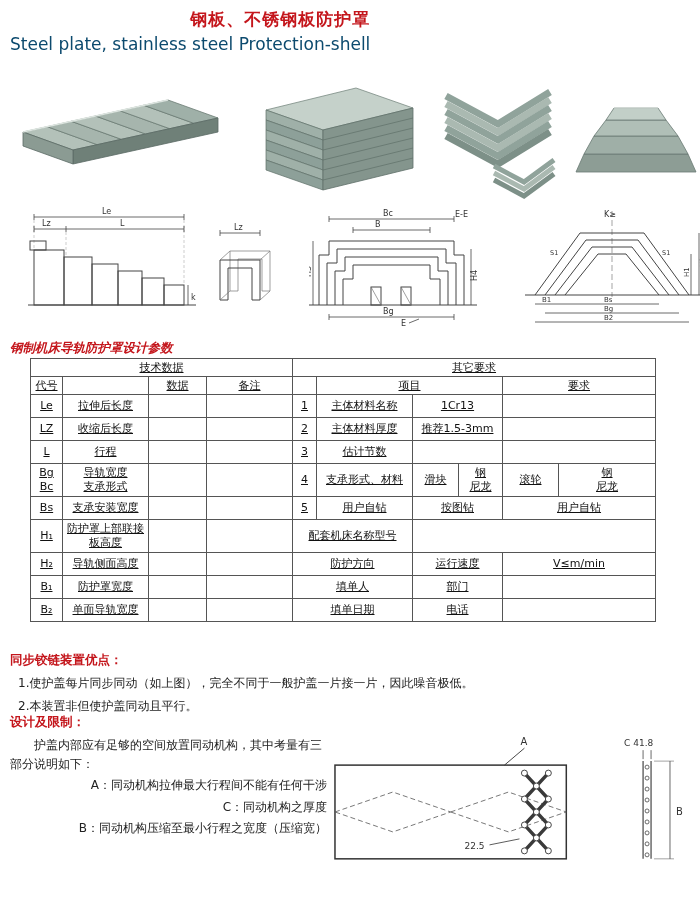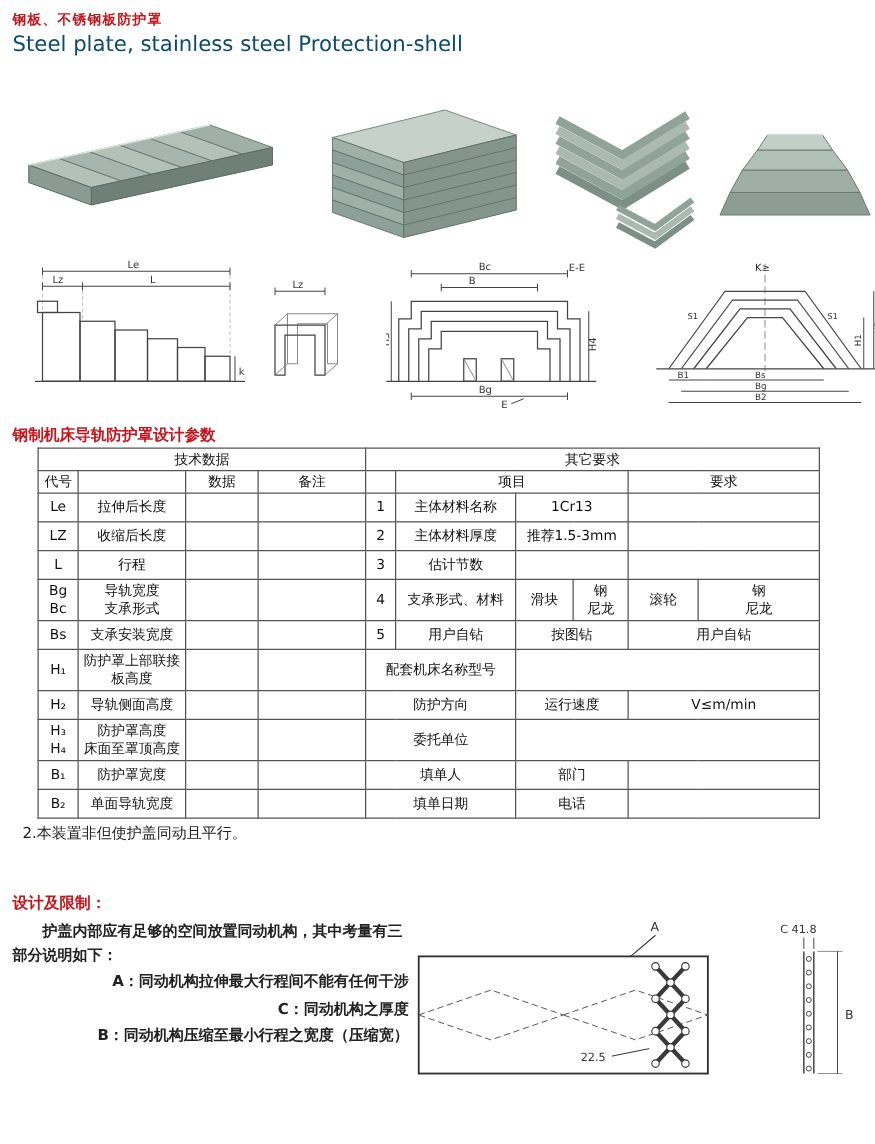--- a/index.html
+++ b/index.html
@@ -1,31 +1,31 @@
 <!DOCTYPE html>
 <html><head>
 <meta charset="utf-8">
 <style>
   html,body{margin:0;padding:0;background:#fff;}
   body{font-family:"DejaVu Sans",sans-serif;color:#222;}
   .page{position:relative;width:700px;height:915px;background:#fff;overflow:hidden;}
   .abs{position:absolute;}
-  .title{font-size:11px;font-weight:bold;color:#c4161c;margin:0;letter-spacing:1px;}
+  .title{font-size:17px;font-weight:bold;color:#c4161c;margin:0;letter-spacing:1px;text-align:right;}
   .subtitle{font-size:17px;color:#0c4a6e;margin-top:3px;}
   .photo-row{display:flex;gap:8px;align-items:flex-start;}
   .red-h{color:#c4161c;font-weight:bold;font-size:12.5px;}
-  table.spec{border-collapse:collapse;width:625px;table-layout:fixed;font-size:11px;color:#111;}
+  table.spec{border-collapse:collapse;width:625px;table-layout:fixed;font-size:11px;color:#111;text-decoration:underline;}
   table.spec td{border:1px solid #555;text-align:center;vertical-align:middle;padding:1px 2px;line-height:1.25;height:20px;overflow:hidden;}
   table.spec tr.hd td{height:15px;}
   table.spec tr.tall td{height:30px;}
   .pre{white-space:pre-line;}
   .adv p{font-size:12px;margin:6px 0 0 8px;color:#222;}
   .design-row{display:flex;margin-top:2px;}
   .design-text{width:318px;font-size:12px;line-height:1.55;color:#222;}
-  .design-text p{margin:3px 0;font-weight:bold;}
+  .design-text p{margin:3px 0;}
   .intro{text-indent:2em;}
   .pt{padding-left:2.2em;text-align:right;}
   svg text{font-size:8px;fill:#333;font-family:"DejaVu Sans",sans-serif;}
   .dim{stroke:#444;stroke-width:0.8;}
   .ext{stroke:#999;stroke-width:0.5;stroke-dasharray:3,2;}
   .ln{stroke:#444;stroke-width:1;fill:none;}
   .ln2{stroke:#777;stroke-width:0.7;fill:none;}
 </style>
 </head>
 <body>
@@ -169,21 +169,21 @@
         <text x="22" y="97" style="font-size:7px">B1</text>
       <line class="dim" x1="45" y1="99" x2="139" y2="99"></line>
         <text x="84" y="97" style="font-size:7px">Bs</text>
       <line class="dim" x1="25" y1="108" x2="159" y2="108"></line>
         <text x="84" y="106" style="font-size:7px">Bg</text>
       <line class="dim" x1="15" y1="117" x2="169" y2="117"></line>
         <text x="84" y="115" style="font-size:7px">B2</text>
     </svg>
   </div>
 
-  <div class="abs red-h" style="top:340px;left:10px;">钢制机床导轨防护罩设计参数</div>
+  <div class="abs red-h" style="top:340px;left:10px;font-style:italic;">钢制机床导轨防护罩设计参数</div>
   <div class="abs" style="top:358px;left:30px;">
     <table class="spec">
       <colgroup>
         <col style="width:32px">
           <col style="width:86px">
           <col style="width:58px">
           <col style="width:86px">
         <col style="width:24px">
           <col style="width:96px">
           <col style="width:46px">
@@ -272,30 +272,20 @@
       </tr>
       <tr>
         <td>H₂</td>
         <td>导轨侧面高度</td>
         <td></td>
             <td></td>
         <td colspan="2">防护方向</td>
         <td colspan="2">运行速度</td>
         <td colspan="2">V≤m/min</td>
       </tr>
-      <tr class="tall">
-        <td class="pre">H₃
-H₄</td>
-        <td class="pre">防护罩高度
-床面至罩顶高度</td>
-        <td></td>
-            <td></td>
-        <td colspan="2">委托单位</td>
-        <td colspan="4"></td>
-      </tr>
       <tr>
         <td>B₁</td>
         <td>防护罩宽度</td>
         <td></td>
             <td></td>
         <td colspan="2">填单人</td>
         <td colspan="2">部门</td>
         <td colspan="2"></td>
       </tr>
       <tr>
@@ -305,20 +295,22 @@
             <td></td>
         <td colspan="2">填单日期</td>
         <td colspan="2">电话</td>
         <td colspan="2"></td>
       </tr>
     </tbody>
       </table>
   </div>
 
   <div class="abs adv" style="top:652px;left:10px;width:680px;">
+    <div class="red-h">同步铰链装置优点：</div>
+    <p>1.使护盖每片同步同动（如上图），完全不同于一般护盖一片接一片，因此噪音极低。</p>
     <p>2.本装置非但使护盖同动且平行。</p>
   </div>
 
   <div class="abs" style="top:714px;left:10px;width:686px;">
     <div class="red-h">设计及限制：</div>
     <div class="design-row">
       <div class="design-text">
         <p class="intro">护盖内部应有足够的空间放置同动机构，其中考量有三部分说明如下：</p>
         <p class="pt">A：同动机构拉伸最大行程间不能有任何干涉</p>
         <p class="pt">C：同动机构之厚度</p>

